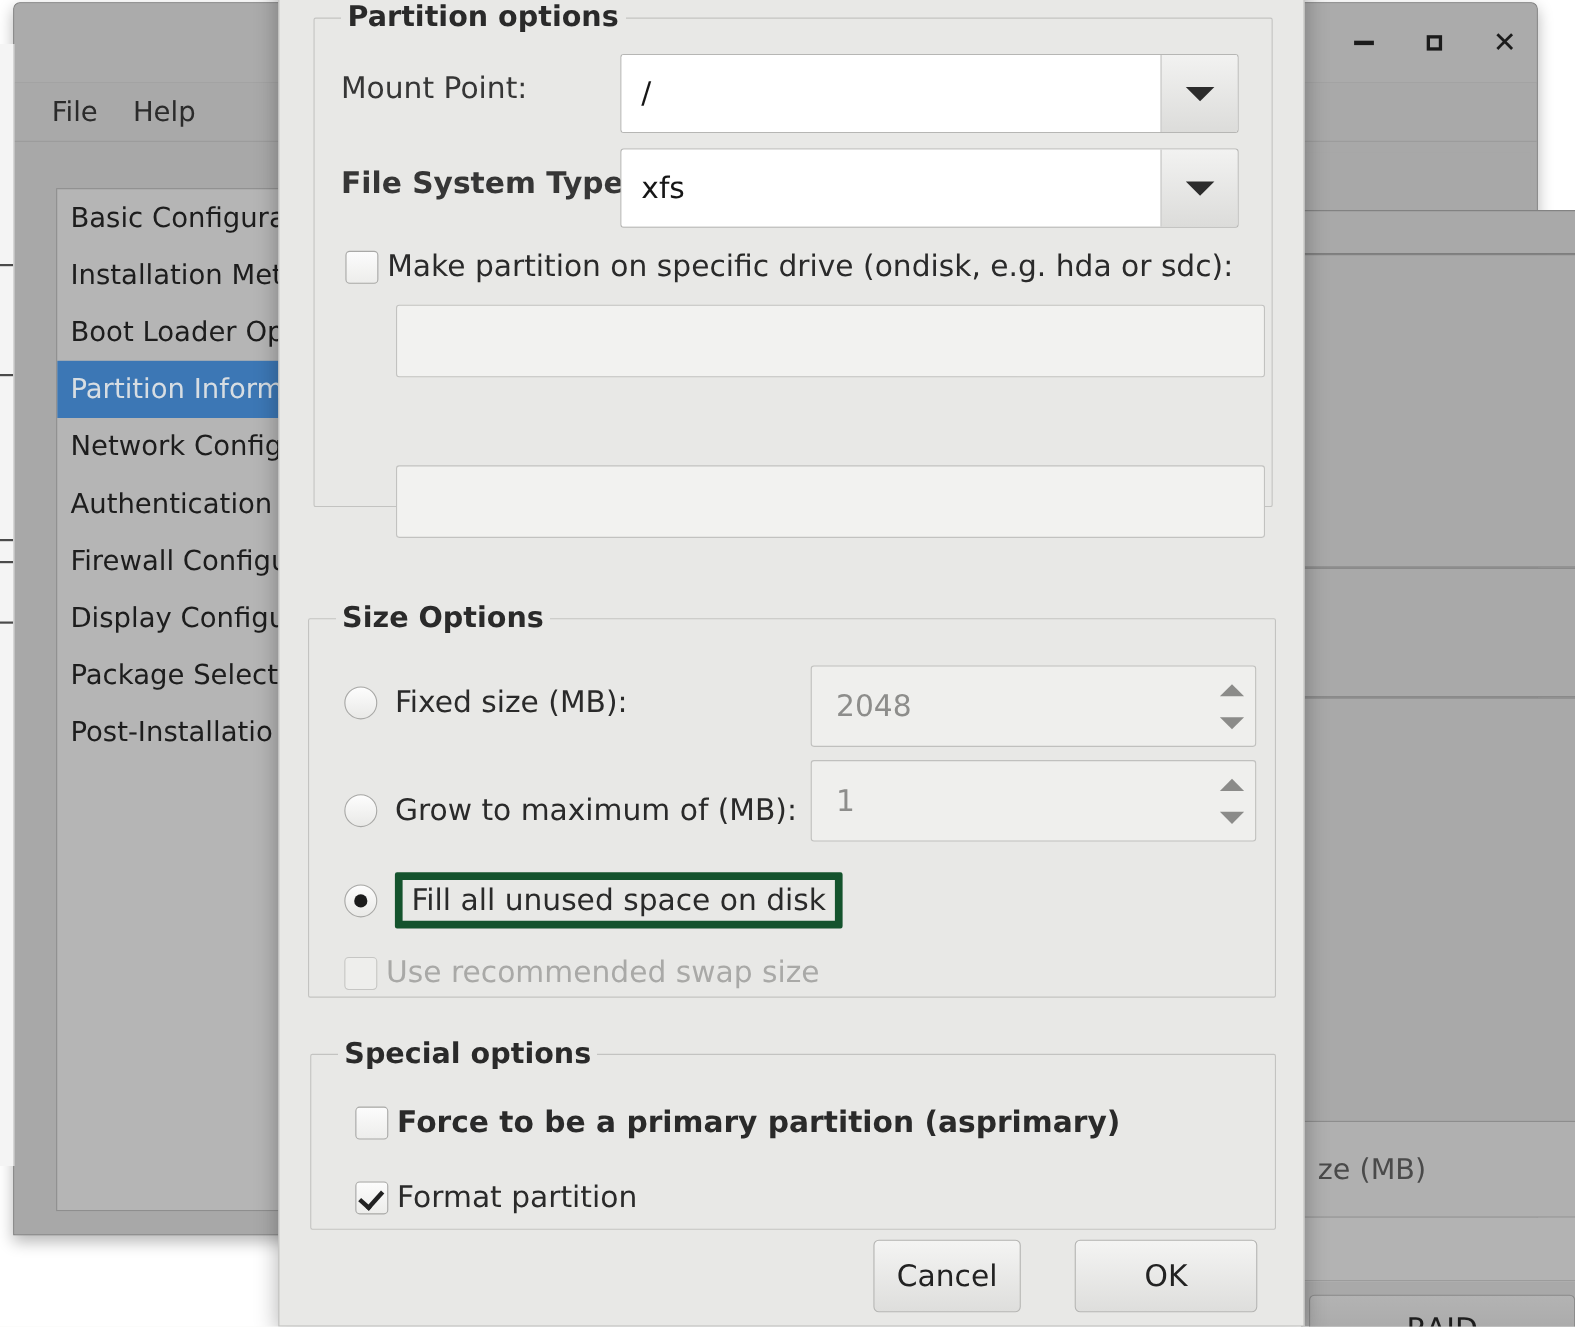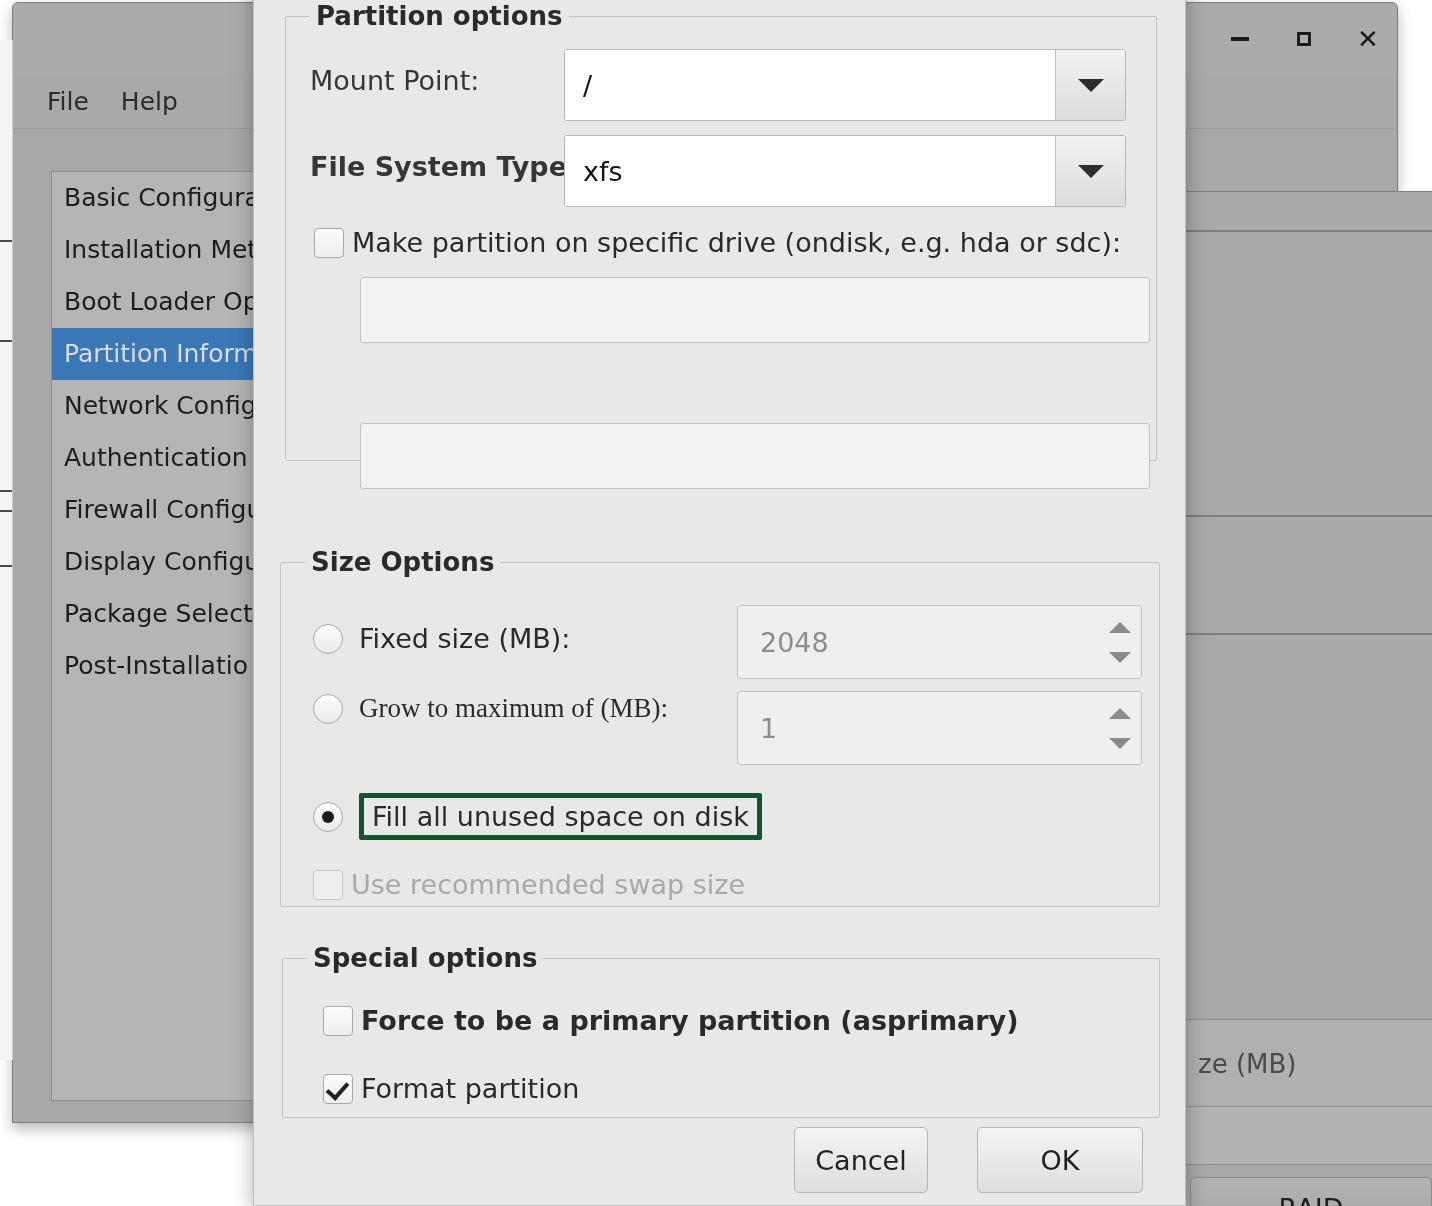--- a/index.html
+++ b/index.html
@@ -369,21 +369,21 @@
     height: 12px;
     border-radius: 50%;
     background: #1c1c1c;
   }
   .radio-label {
     font-size: 27px;
     color: #2a2a2a;
     white-space: nowrap;
   }
   .radio-label.focused {
-    border: 5px solid #14532d;
+    border: 7px solid #14532d;
     padding: 3px 8px;
     border-radius: 2px;
   }
 
   .spin {
     position: absolute;
     display: flex;
     background: #efefed;
     border: 1px solid #c0c0be;
     border-radius: 3px;
@@ -538,21 +538,21 @@
       <span class="radio-label">Fixed size (MB):</span>
     </div>
     <div class="spin" style="left:456px; top:28px; width:405px; height:74px;">
       <div class="spin-val">2048</div>
       <div class="spin-btns">
         <span class="tri-up"></span>
         <span class="tri-dn"></span>
       </div>
     </div>
 
-    <div class="radio-row" style="left:32px; top:116px;font-family:Liberation Serif, serif;">
+    <div class="radio-row" style="left:32px; top:144px;">
       <span class="radio"></span>
       <span class="radio-label">Grow to maximum of (MB):</span>
     </div>
     <div class="spin" style="left:456px; top:114px; width:405px; height:74px;">
       <div class="spin-val">1</div>
       <div class="spin-btns">
         <span class="tri-up"></span>
         <span class="tri-dn"></span>
       </div>
     </div>

